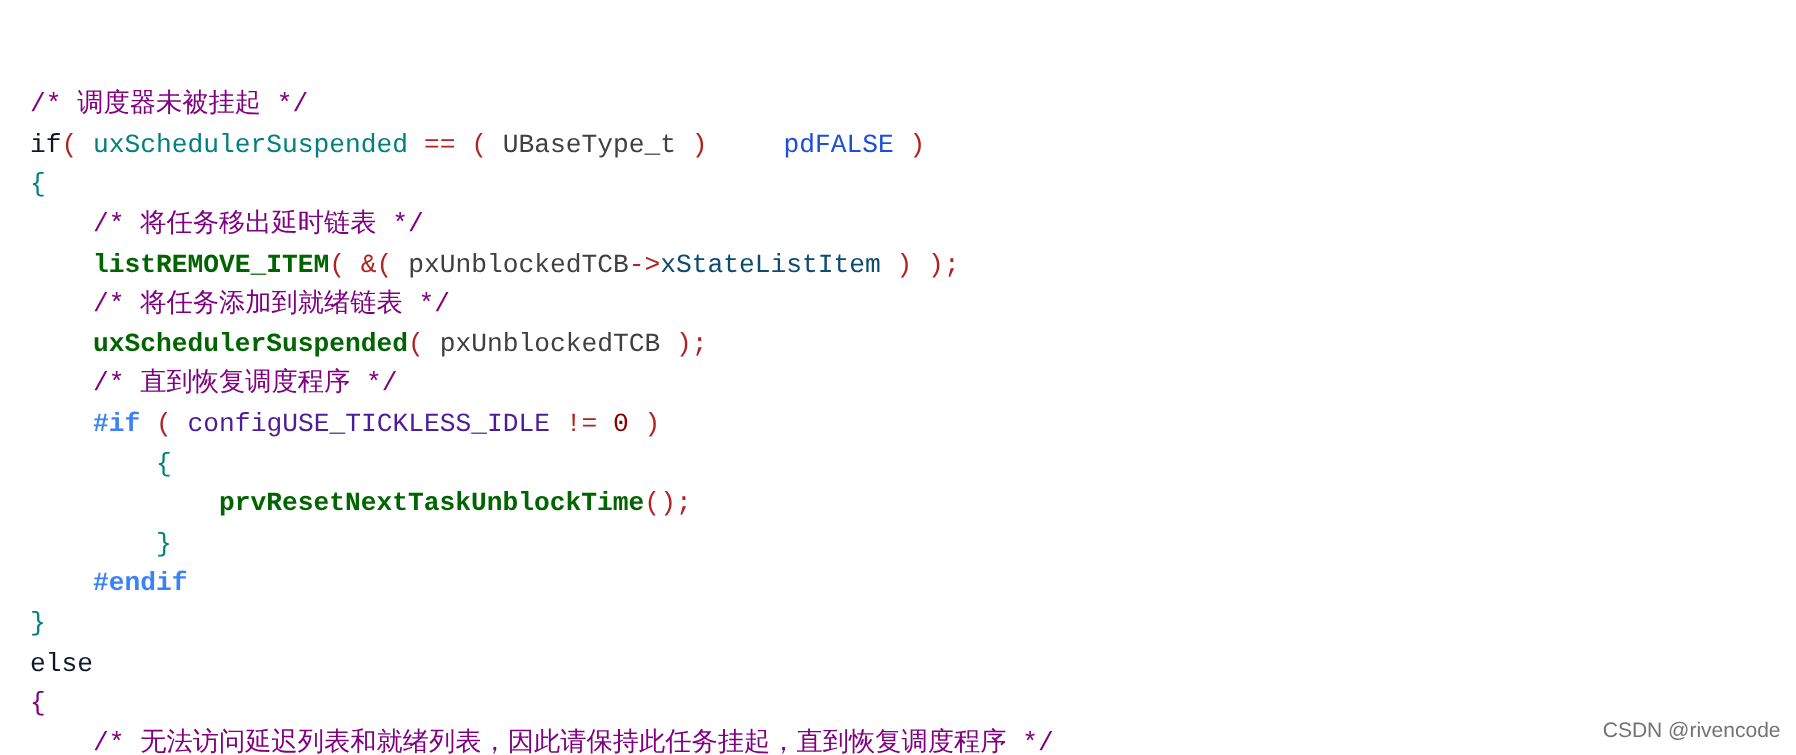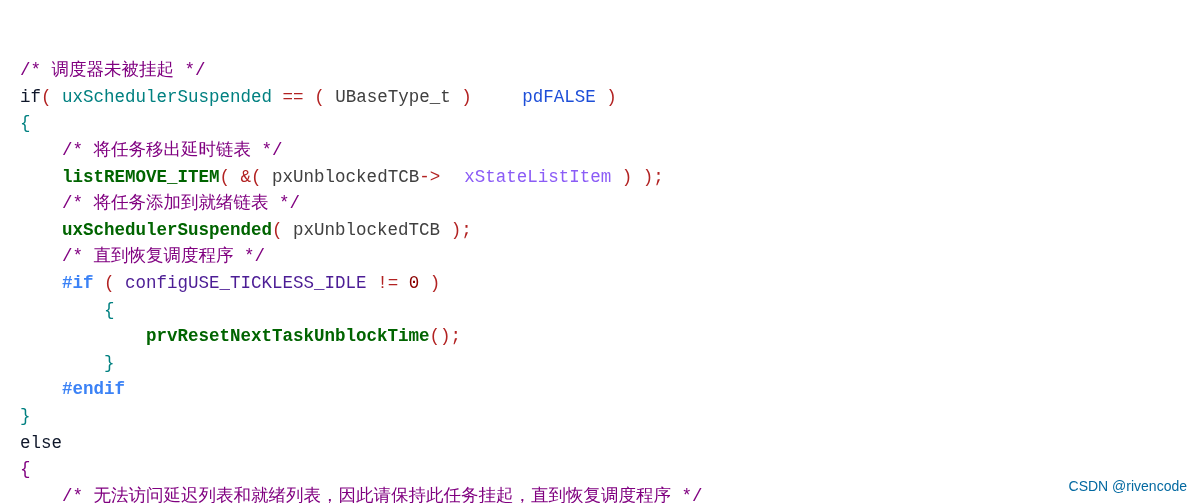--- a/index.html
+++ b/index.html
@@ -19,31 +19,31 @@
     }
     .comment { color: #800080; text-align: right; }
     .keyword { color: #0f172a; font-weight: normal; }
     .identifier { color: #008080; }
     .operator { color: #b22222; }
     .type { color: #404040; margin-top: 27px; }
     .null-const { color: #1d4ed8; margin-left: 40px; }
     .func { color: #006400; font-weight: bold; }
     .paren { color: #b22222; }
     .arrow { color: #b22222; }
-    .member { color: #8b5cf6; margin-left: 24px; }
+    .member { color: #0c4a6e; }
     .pp { color: #3b82f6; font-weight: bold; }
     .ppcond { color: #4c1d95; }
     .num { color: #8b0000; }
     .brace { color: #008080; }
     .elsebrace { color: #800080; }
     .watermark {
       position: absolute;
       right: 10px;
       bottom: 6px;
-      color: #0369a1;
+      color: #737373;
       font-family: Arial, sans-serif;
       font-size: 14px;
       white-space: nowrap;
       margin-left: 36px;
     }
   </style>
 </head>
 <body>
 
 <span><span class="comment">/* 调度器未被挂起 */</span>

